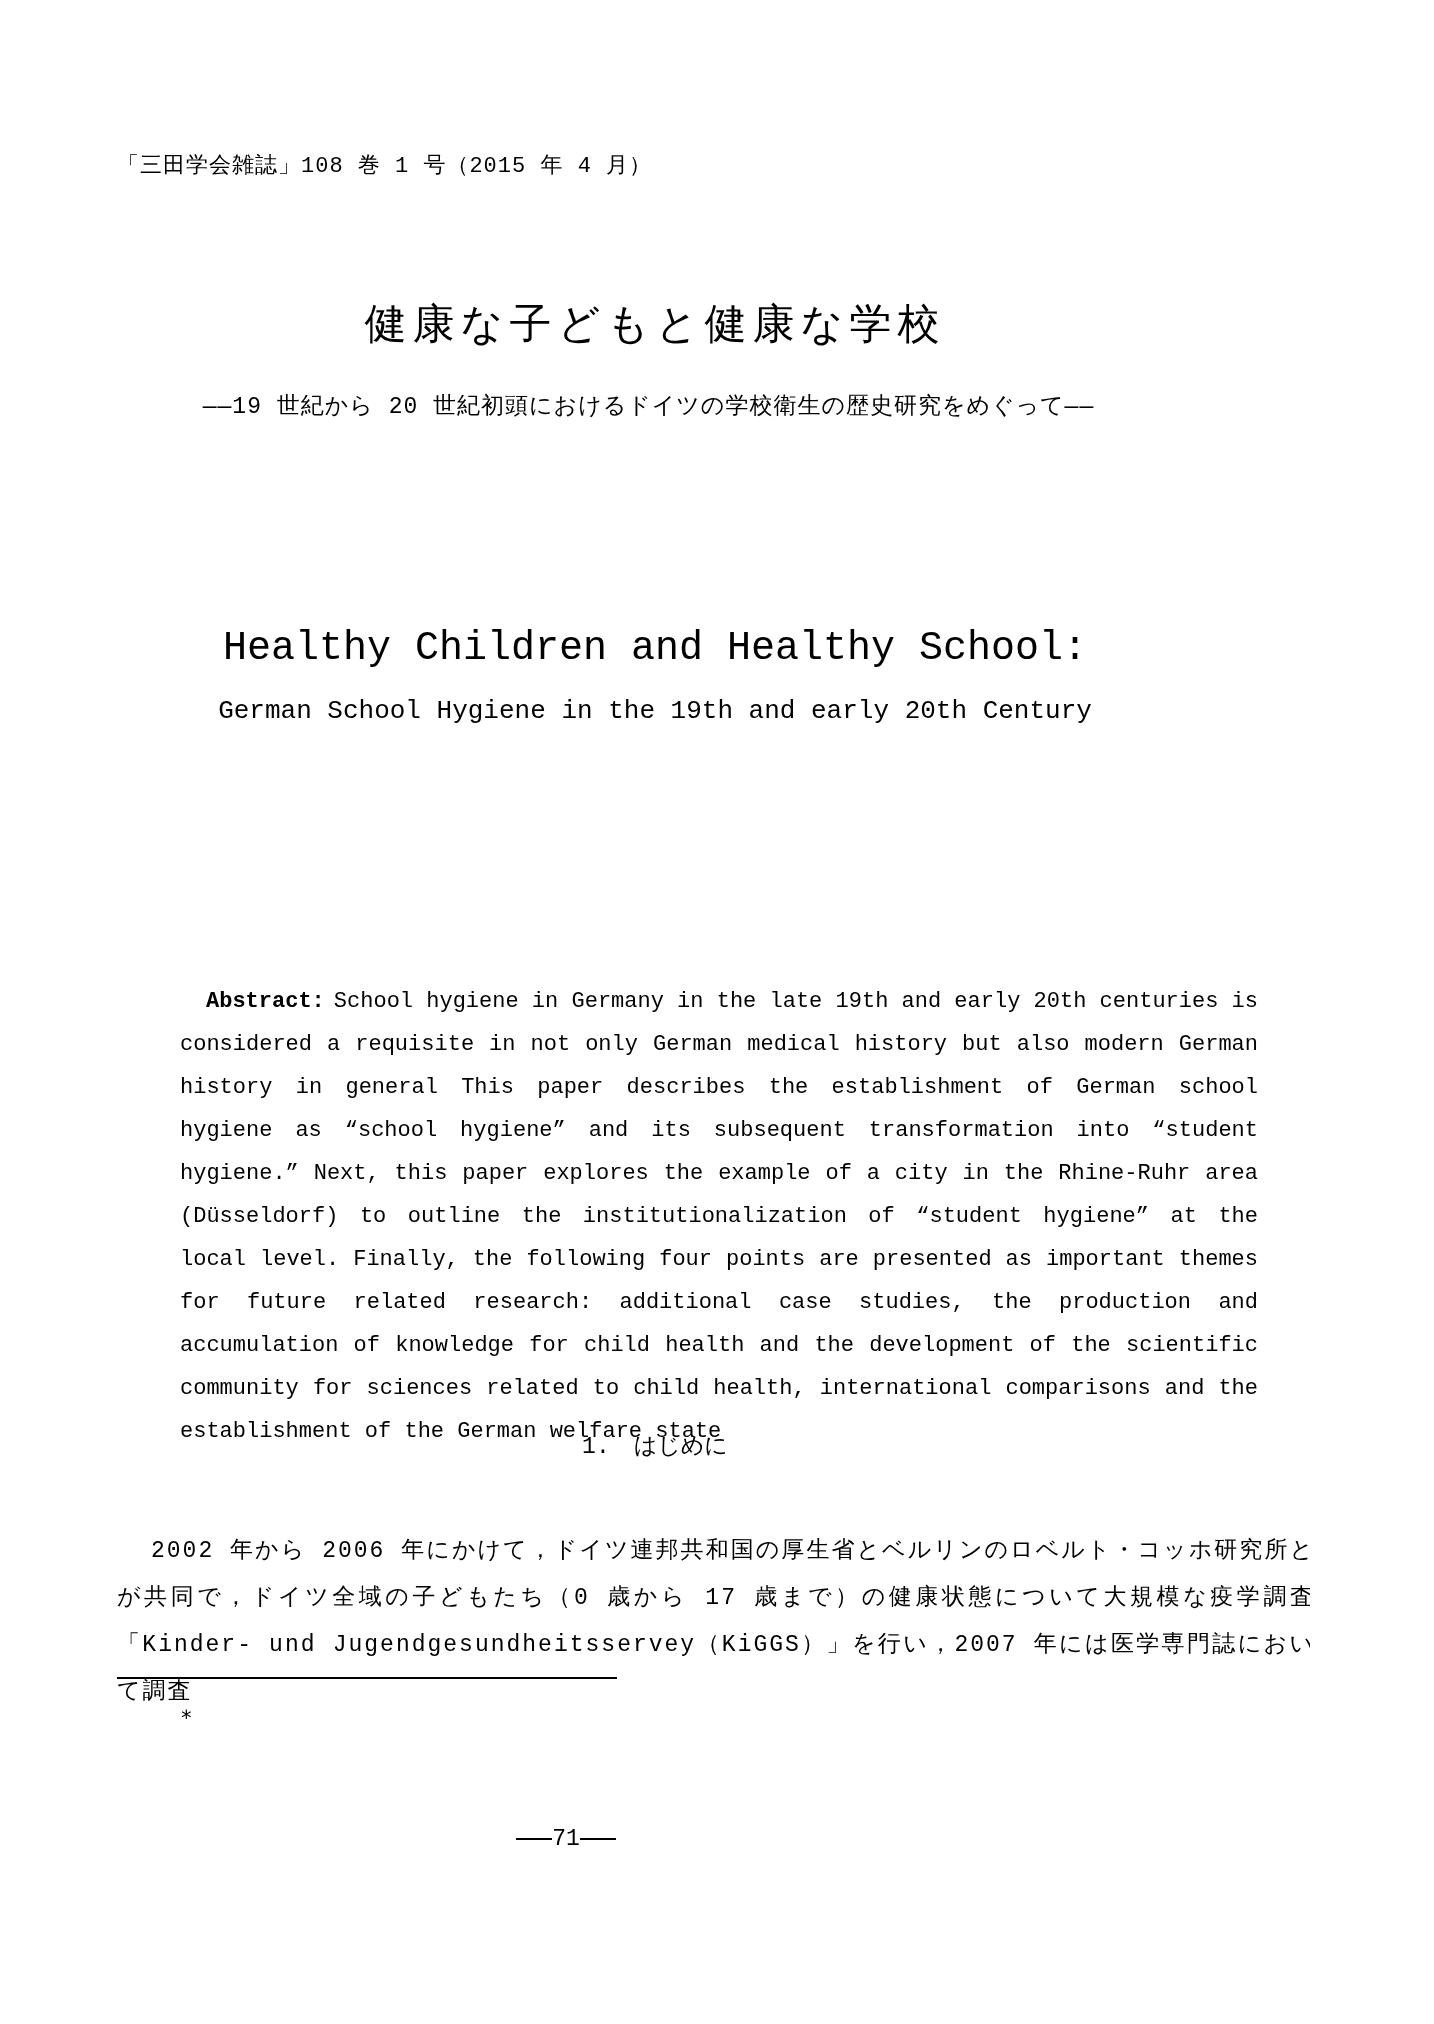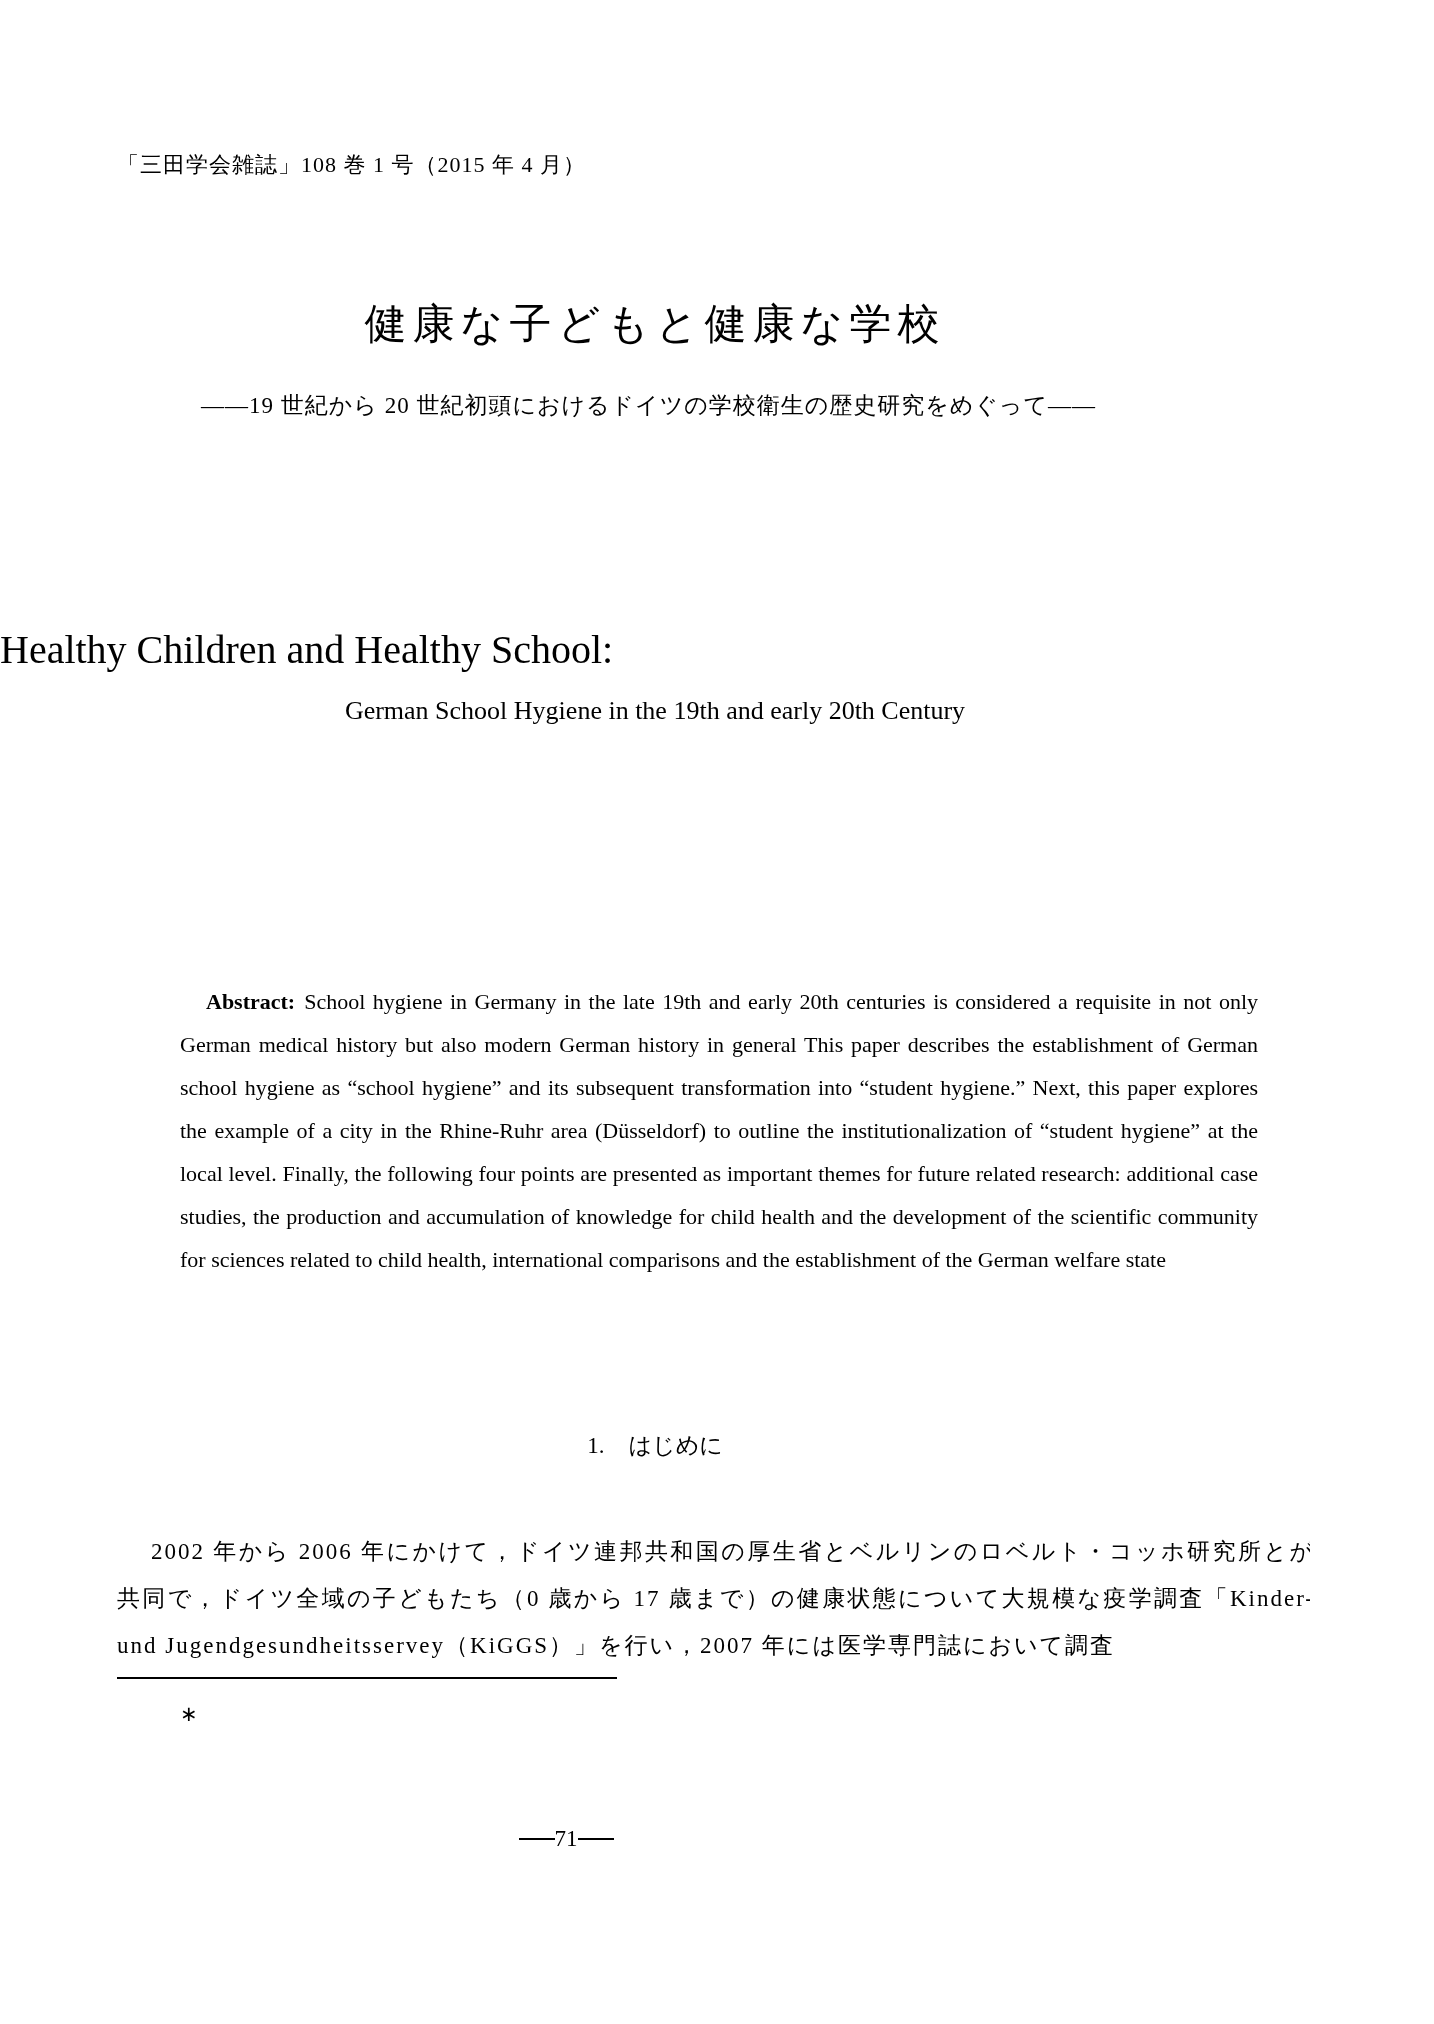--- a/index.html
+++ b/index.html
@@ -6,21 +6,21 @@
     margin: 0;
     padding: 0;
     background: #ffffff;
   }
   .page {
     position: relative;
     width: 1310px;
     height: 2024px;
     background: #ffffff;
     color: #000000;
-    font-family: Liberation Serif, serif;
+    font-family: Liberation Mono, monospace;
     overflow: hidden;
   }
   .abs { position: absolute; }
 
   .journal-header {
     left: 117px;
     top: 150px;
     font-size: 22px;
     letter-spacing: 1px;
     white-space: nowrap;
@@ -45,20 +45,21 @@
   .author-ja {
     left: 0; right: 0;
     top: 482px;
     text-align: center;
     font-size: 30px;
     letter-spacing: 4px;
   }
   .title-en {
     left: 0; right: 0;
     top: 626px;
+    text-align: center;
     font-size: 40px;
   }
   .subtitle-en {
     left: 0; right: 0;
     top: 696px;
     text-align: center;
     font-size: 26px;
   }
   .author-en {
     left: 0; right: 0;

